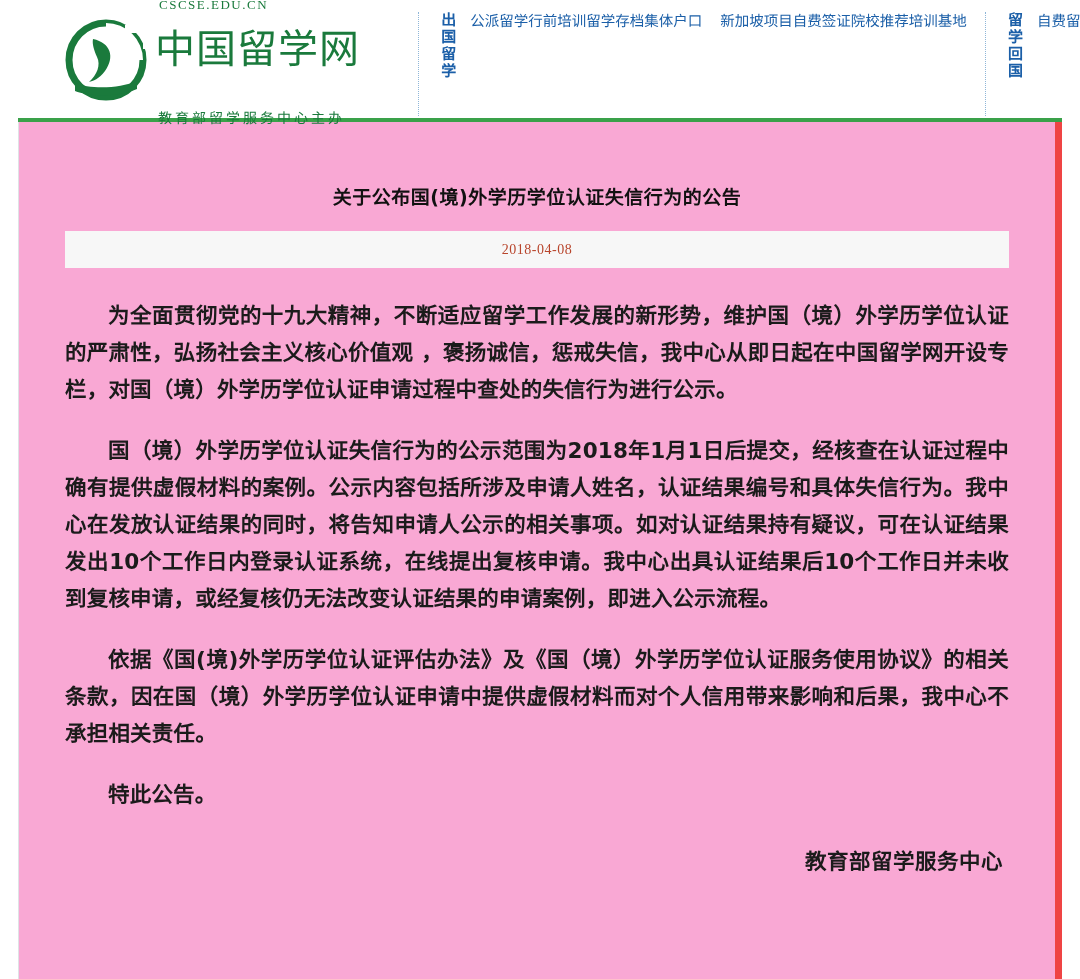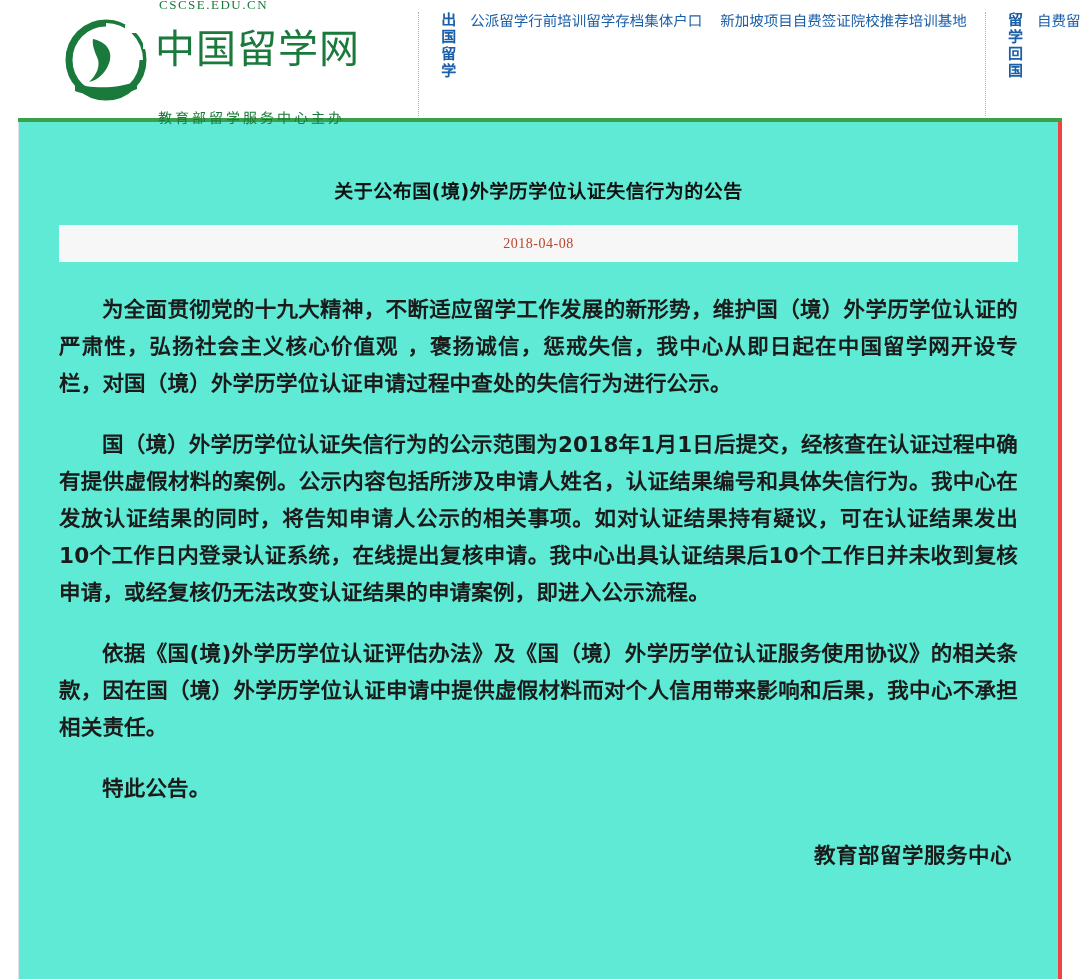--- a/index.html
+++ b/index.html
@@ -120,25 +120,25 @@
   .green-bar {
     height: 4px;
     background: #3aa14a;
     margin: 0 18px;
   }
 
   
   .content {
     margin: 0 18px;
     border-left: 1px solid #dfe3e6;
-    border-right: 4px solid #ef4444;
+    border-right: 7px solid #ef4444;
     box-sizing: border-box;
     height: calc(979px - 118px - 4px);
-    padding: 6px;
-    background: #5eead4;
+    padding: 12px;
+    background: #f9a8d4;
   }
   .doc-title {
     text-align: center;
     font-family: "DejaVu Sans", sans-serif;
     font-size: 19px;
     font-weight: bold;
     color: #111;
     padding: 48px 40px 0 40px;
     letter-spacing: 0.5px;
   }

